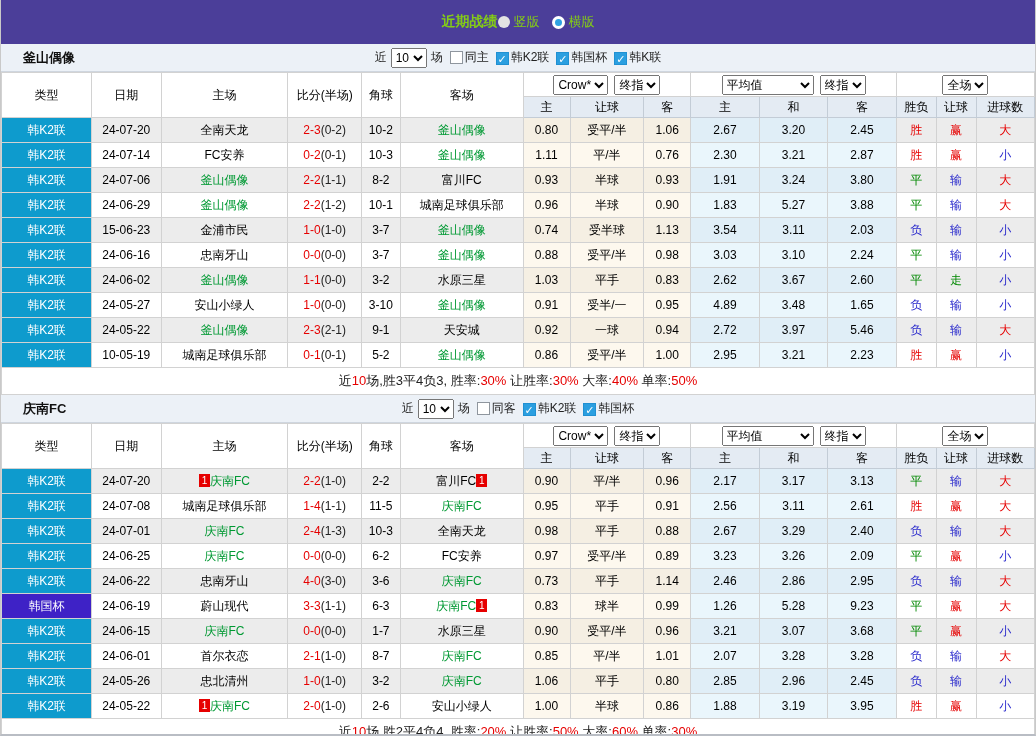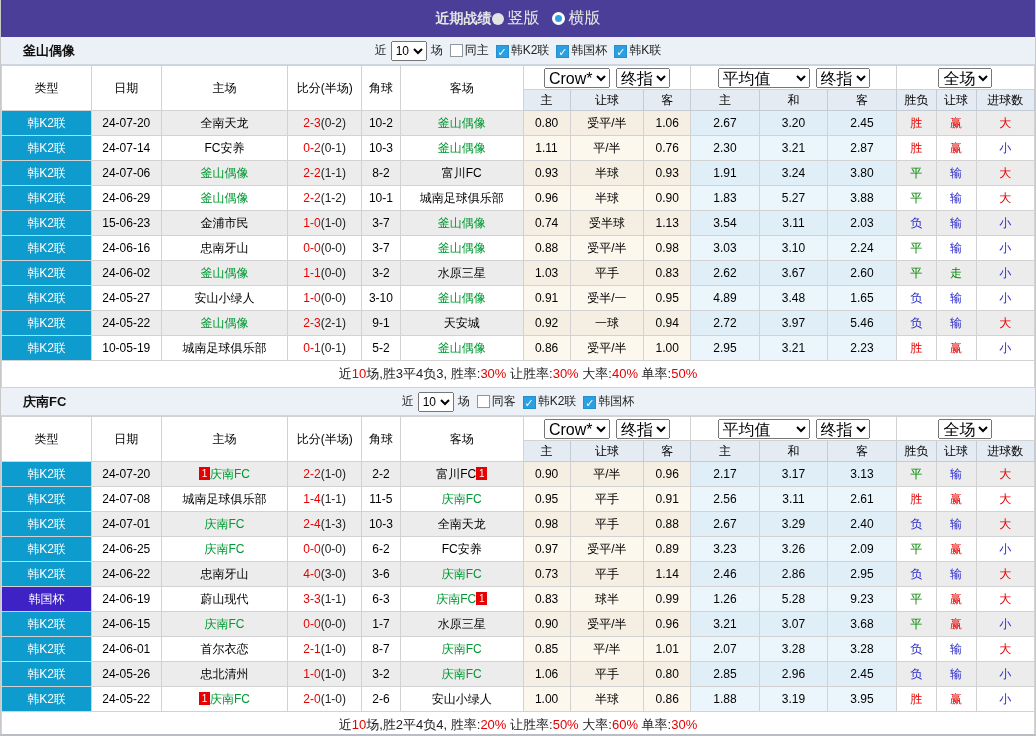--- a/index.html
+++ b/index.html
@@ -1,39 +1,39 @@
 <!DOCTYPE html>
 <html><head>
 <meta charset="utf-8">
 <style>
   * { box-sizing: border-box; margin: 0; padding: 0; }
   body { font-family: "Liberation Sans", "DejaVu Sans", sans-serif; background: #fff; }
   .page { width: 1036px; height: 736px; border-left: 1px solid #c9c9c9; border-right: 1px solid #c9c9c9; border-bottom: 2px solid #b9bdc4; overflow: hidden; background: #fff; }
 
-  .topbar { height: 37px; background: #4b3e99; color: #e5e5e5; display: flex; align-items: center; justify-content: center; gap: 0; font-size: 14px; }
+  .topbar { height: 44px; background: #4b3e99; color: #84cc16; display: flex; align-items: center; justify-content: center; gap: 0; font-size: 14px; }
   .topbar .title { font-weight: bold; }
-  .radio-group { display: flex; align-items: center; gap: 12px; font-size: 16px; }
+  .radio-group { display: flex; align-items: center; gap: 12px; font-size: 13px; }
   .radio-item { display: flex; align-items: center; gap: 4px; cursor: pointer; }
   .rdo { width: 12px; height: 12px; border-radius: 50%; display: inline-block; }
   .rdo.sel { background: #e3e3e3; }
   .rdo.unsel { background: #2fa3e2; border: 3px solid #fff; width: 13px; height: 13px; }
 
   .section-head { height: 28px; background: #ecf1f7; border-bottom: 1px solid #cfd6df; display: flex; align-items: center; font-size: 13px; position: relative; }
   .team-name { position: absolute; left: 22px; font-weight: bold; color: #111; }
   .filters { margin: 0 auto; display: flex; align-items: center; font-size: 12px; color: #222; }
   .filters select { font-size: 12px; height: 20px; margin: 0 4px; }
   .cbx { width: 13px; height: 13px; border: 1px solid #8f969e; background: #fff; display: inline-block; vertical-align: -2px; margin: 0 1px 0 7px; font-size: 11px; line-height: 12px; text-align: center; color: #fff; cursor: pointer; }
   .cbx.on { background: #2b9fe0; border-color: #2090d2; }
   .flbl { margin-left: 1px; }
 
   table.grid { border-collapse: collapse; table-layout: fixed; width: 1034px; font-size: 12px; }
   table.grid th, table.grid td { border: 1px solid #d2d2d2; text-align: center; overflow: hidden; white-space: nowrap; }
   table.grid th { background: #e4ebf3; border-color: #c3ccd6; font-weight: normal; color: #000; height: 21px; font-size: 12px; }
   tr.selrow th { background: #fff; border-color: #d2d2d2; height: 24px; }
-  tr.selrow select { font-size: 16px; height: 20px; margin: 0 3px; }
+  tr.selrow select { font-size: 12px; height: 20px; margin: 0 3px; }
   select.wide { width: 92px; }
 
   td { height: 25px; }
   tr.mrow:nth-child(even) td { background: #fff; }
   tr.mrow:nth-child(even) td.c-crow { background: #fdf8ee; }
   tr.mrow:nth-child(even) td.c-avg { background: #eaf6fc; }
   tr.mrow:nth-child(odd) td { background: #ececec; }
   tr.mrow:nth-child(odd) td.c-crow { background: #f5efe3; }
   tr.mrow:nth-child(odd) td.c-avg { background: #e0eef7; }
 

